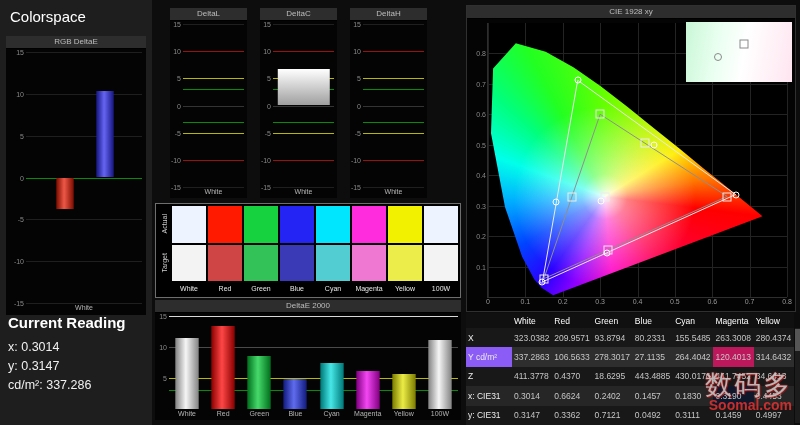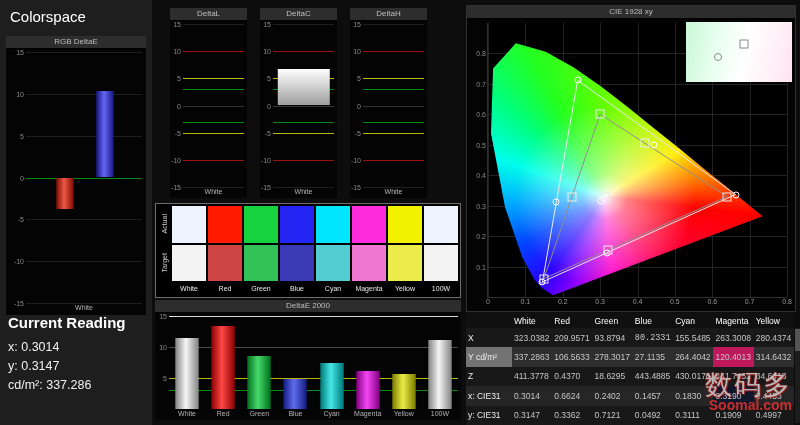--- a/index.html
+++ b/index.html
@@ -322,25 +322,25 @@
         <div class="tcell thead">Red</div>
         <div class="tcell thead">Green</div>
         <div class="tcell thead">Blue</div>
         <div class="tcell thead">Cyan</div>
         <div class="tcell thead">Magenta</div>
         <div class="tcell thead">Yellow</div>
         <div class="tcell tlabel" style="background: rgb(24, 24, 24);">X</div>
         <div class="tcell tval" style="background: rgb(24, 24, 24);">323.0382</div>
         <div class="tcell tval" style="background: rgb(24, 24, 24);">209.9571</div>
         <div class="tcell tval" style="background: rgb(24, 24, 24);">93.8794</div>
-        <div class="tcell tval" style="background: rgb(24, 24, 24); font-family: Liberation Mono, monospace;">80.2331</div>
+        <div class="tcell tval" style="background: rgb(24, 24, 24);">80.2331</div>
         <div class="tcell tval" style="background: rgb(24, 24, 24);">155.5485</div>
         <div class="tcell tval" style="background: rgb(24, 24, 24);">263.3008</div>
         <div class="tcell tval" style="background: rgb(24, 24, 24);">280.4374</div>
-        <div class="tcell tlabel" style="background: #737373;">Y cd/m²</div>
+        <div class="tcell tlabel" style="background: #8b5cf6;">Y cd/m²</div>
         <div class="tcell tval" style="background: rgb(46, 46, 46);">337.2863</div>
         <div class="tcell tval" style="background: rgb(46, 46, 46);">106.5633</div>
         <div class="tcell tval" style="background: rgb(46, 46, 46);">278.3017</div>
         <div class="tcell tval" style="background: rgb(46, 46, 46);">27.1135</div>
         <div class="tcell tval" style="background: rgb(46, 46, 46);">264.4042</div>
         <div class="tcell tval" style="background: #be185d;">120.4013</div>
         <div class="tcell tval" style="background: rgb(46, 46, 46);">314.6432</div>
         <div class="tcell tlabel" style="background: rgb(24, 24, 24);">Z</div>
         <div class="tcell tval" style="background: rgb(24, 24, 24);">411.3778</div>
         <div class="tcell tval" style="background: rgb(24, 24, 24);">0.4370</div>
@@ -356,21 +356,21 @@
         <div class="tcell tval" style="background: rgb(38, 38, 38);">0.1457</div>
         <div class="tcell tval" style="background: rgb(38, 38, 38);">0.1830</div>
         <div class="tcell tval" style="background: #0f172a;">0.3190</div>
         <div class="tcell tval" style="background: rgb(38, 38, 38);">0.4453</div>
         <div class="tcell tlabel" style="background: rgb(24, 24, 24);">y: CIE31</div>
         <div class="tcell tval" style="background: rgb(24, 24, 24);">0.3147</div>
         <div class="tcell tval" style="background: rgb(24, 24, 24);">0.3362</div>
         <div class="tcell tval" style="background: rgb(24, 24, 24);">0.7121</div>
         <div class="tcell tval" style="background: rgb(24, 24, 24);">0.0492</div>
         <div class="tcell tval" style="background: rgb(24, 24, 24);">0.3111</div>
-        <div class="tcell tval" style="background: rgb(24, 24, 24);">0.1909</div>
+        <div class="tcell tval" style="background: rgb(24, 24, 24);">0.1459</div>
         <div class="tcell tval" style="background: rgb(24, 24, 24);">0.4997</div>
       </div>
     <div class="tbl-scroll">
       <div class="tbl-thumb"></div>
     </div>
   </div>
 
   <div class="abs watermark">
     <div class="wm-cn">数码多</div>
     <div class="wm-site">Soomal.com</div>

